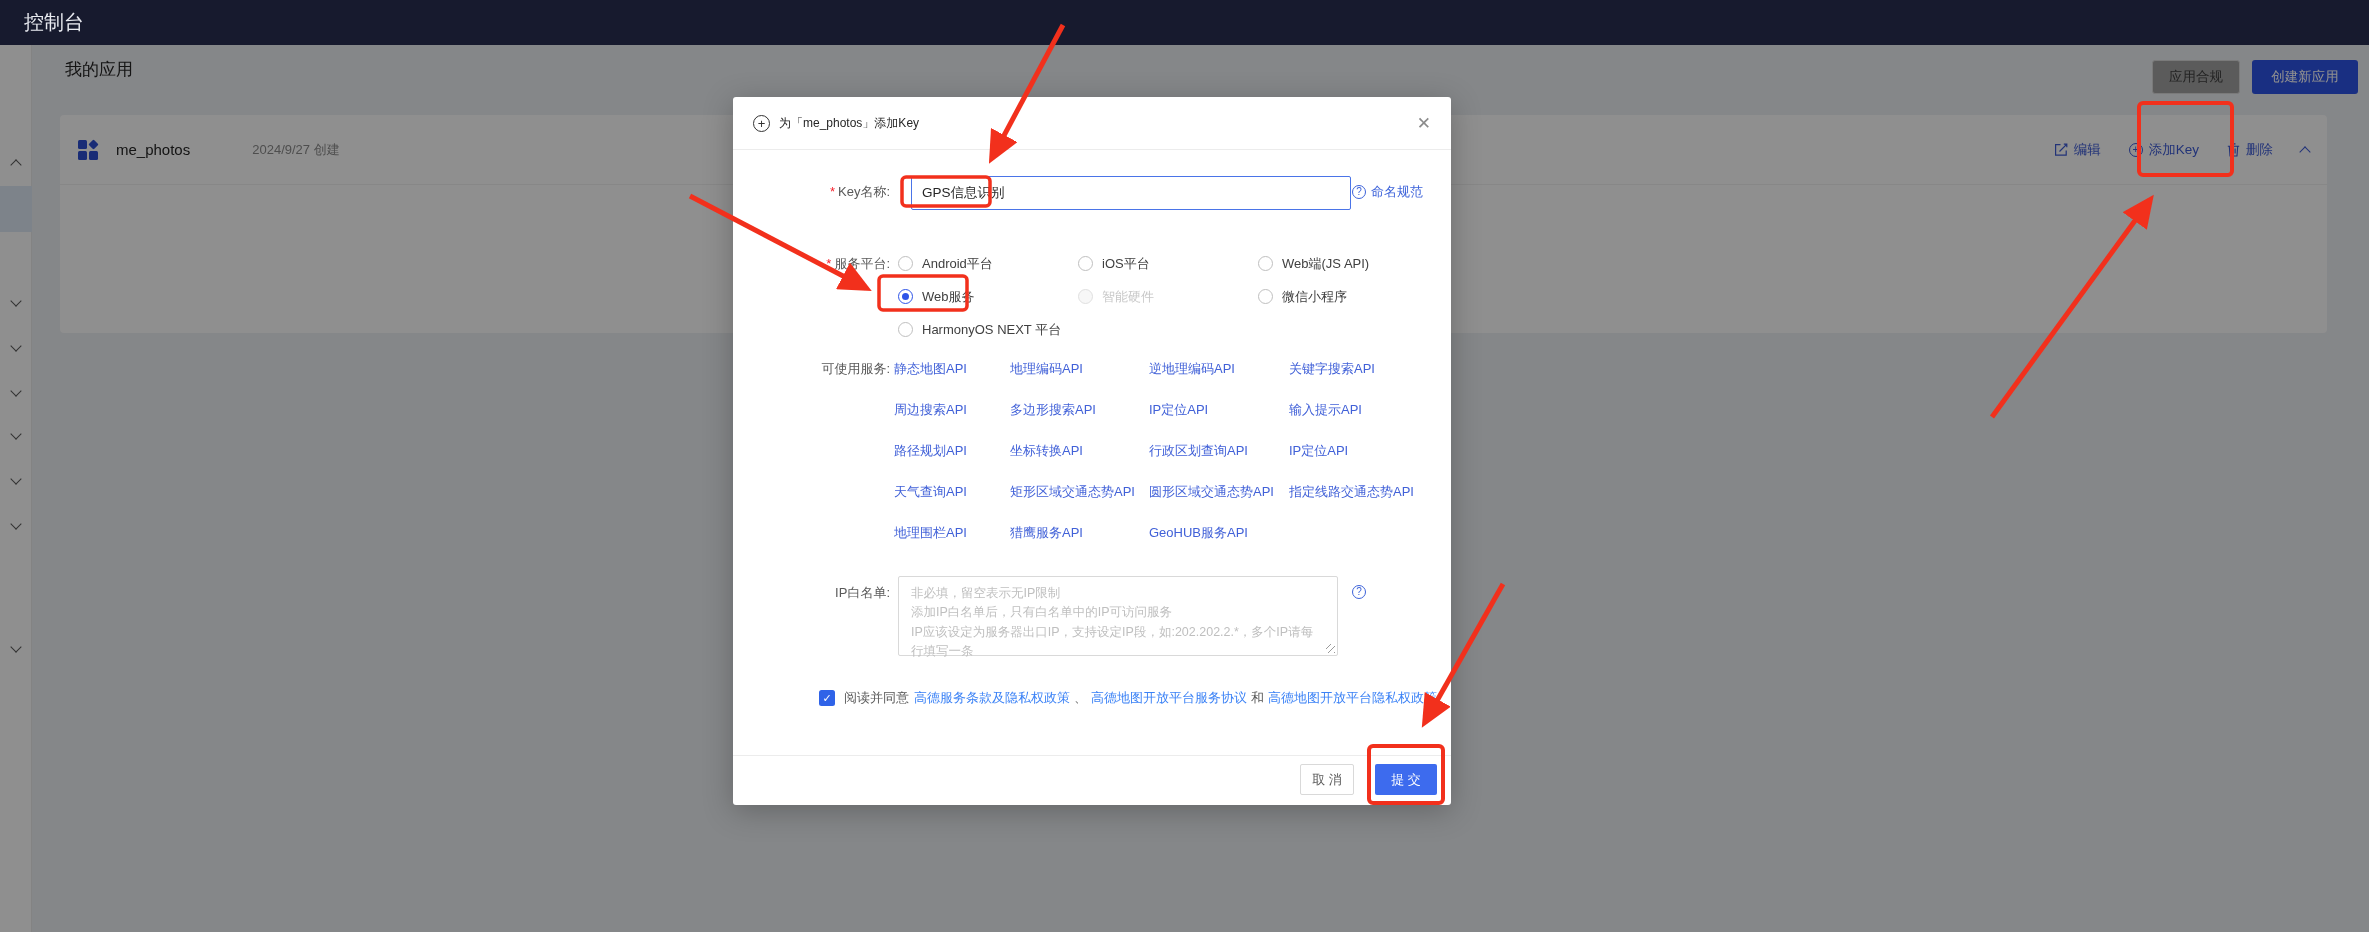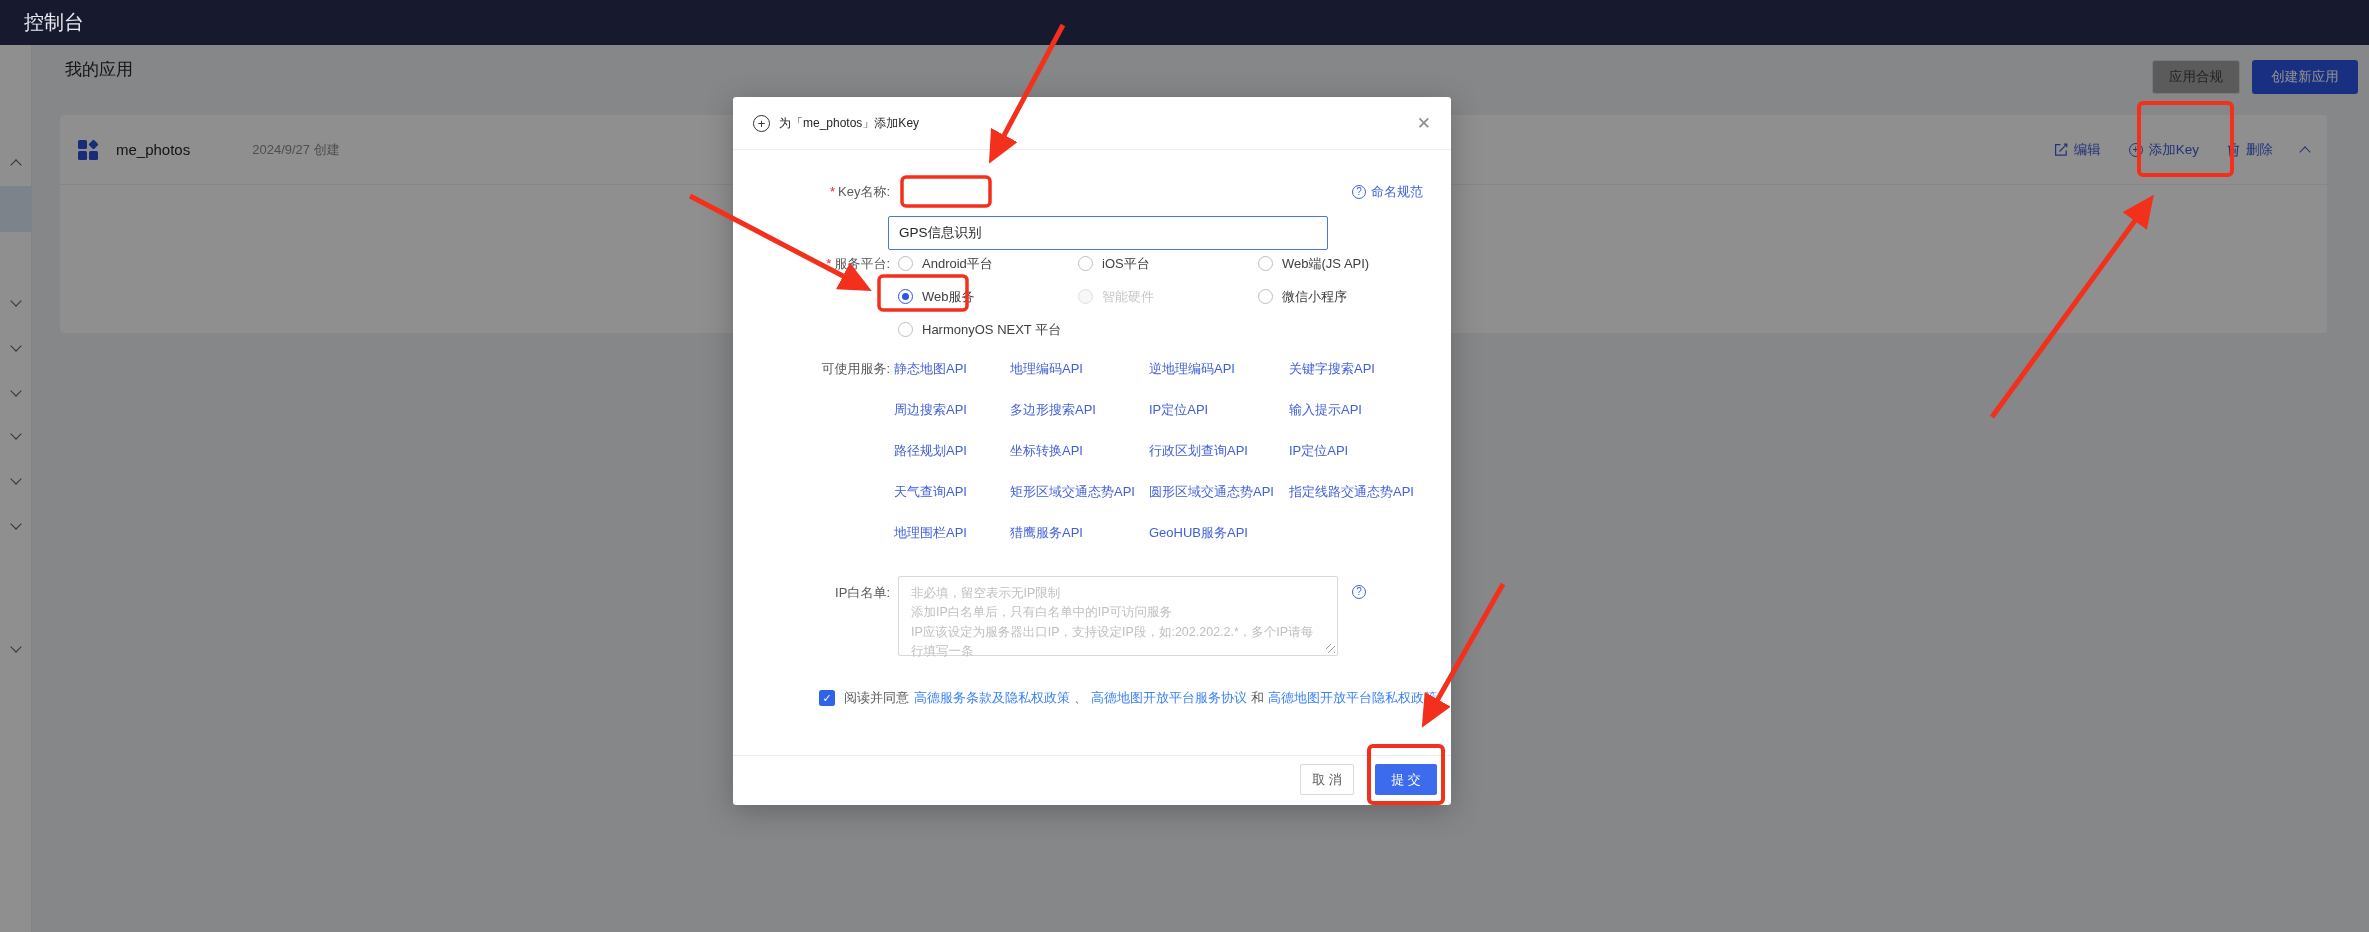--- a/index.html
+++ b/index.html
@@ -63,23 +63,23 @@
   .m-head { height:53px; display:flex; align-items:center; padding:0 20px;
             border-bottom:1px solid #ececec; }
   .plus-dark { display:inline-flex; width:17px; height:17px; border:1.4px solid #333; border-radius:50%;
                align-items:center; justify-content:center; font-size:13px; color:#333; line-height:1; }
   .m-title { margin-left:9px; font-size:12px; color:#262626; }
   .m-close { margin-left:auto; font-size:17px; color:#8c8c8c; cursor:pointer; }
 
   .f-label { position:absolute; left:0; width:157px; text-align:right; color:#595959; }
   .req { color:#f5222d; margin-right:3px; }
 
-  .key-input { position:absolute; left:155px; top:79px; width:440px; height:32px;
+  .key-input { position:absolute; left:178px; top:79px; width:440px; height:32px;
                border:1px solid #4a74e8; border-radius:2px; display:flex; align-items:center;
-               padding:16px 10px; font-size:13.5px; color:#262626; background:#fff;margin-top:40px; }
+               padding:16px 10px; font-size:13.5px; color:#262626; background:#fff; }
   .naming { position:absolute; left:619px; top:79px; height:32px; display:flex; align-items:center;
             gap:5px; color:#3d63da; cursor:pointer; }
   .q-ico { display:inline-flex; width:14px; height:14px; border:1.2px solid #3d63da; border-radius:50%;
            align-items:center; justify-content:center; font-size:10px; line-height:1; color:#3d63da; }
 
   .plat-grid { position:absolute; left:165px; top:150px; display:grid;
                grid-template-columns:180px 180px 210px; grid-auto-rows:33px; }
   .radio { display:flex; align-items:center; gap:9px; color:#404040; cursor:pointer; }
   .rdot { width:15px; height:15px; border:1px solid #bfbfbf; border-radius:50%; background:#fff;
           position:relative; flex:none; }

